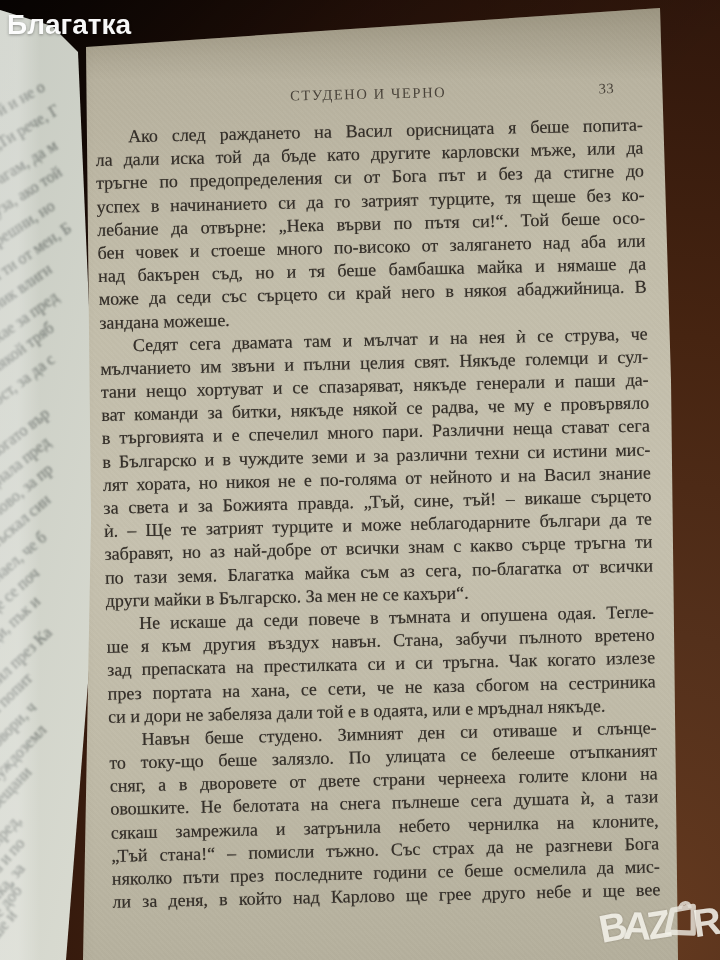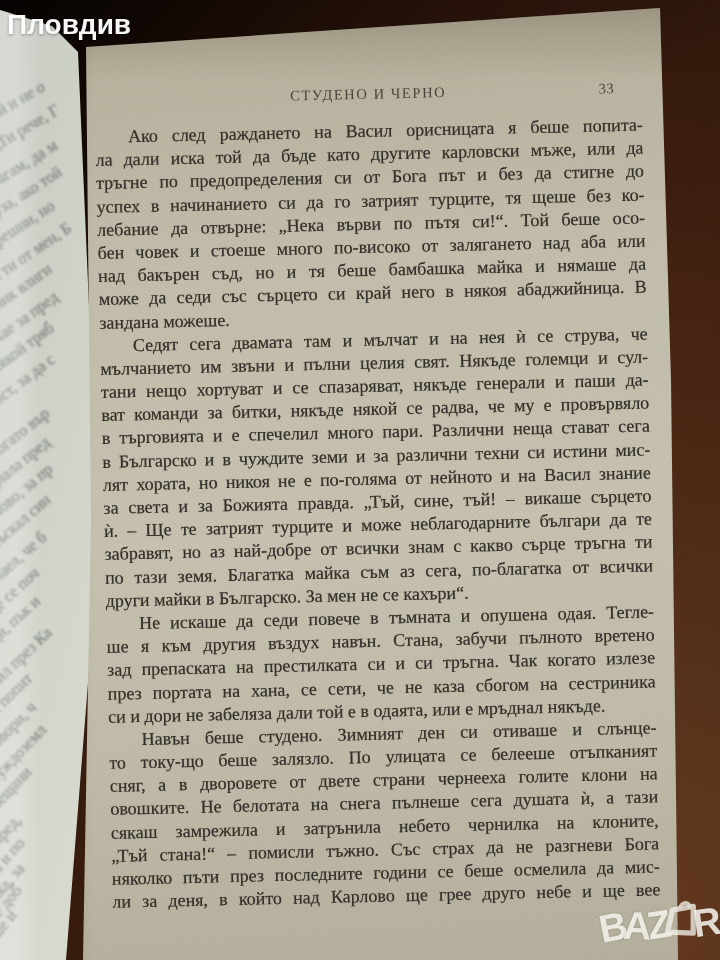--- a/index.html
+++ b/index.html
@@ -130,21 +130,21 @@
           <div class="line">овошките. Не белотата на снега пълнеше сега душата ѝ, а тази</div>
           <div class="line">сякаш замрежила и затрънила небето чернилка на клоните,</div>
           <div class="line">„Тъй стана!“ – помисли тъжно. Със страх да не разгневи Бога</div>
           <div class="line">няколко пъти през последните години се беше осмелила да мис-</div>
           <div class="line">ли за деня, в който над Карлово ще грее друго небе и ще вее</div>
         </div>
     </div>
     <div class="page-shade"></div>
   </div>
 
-  <div class="location-overlay">Пловдив</div>
+  <div class="location-overlay">Благатка</div>
   <div class="brand-overlay" id="brand">
       <span class="brand-letter" style="transform: rotate(-8deg);">B</span>
       <span class="brand-letter" style="transform: rotate(5deg);">A</span>
       <span class="brand-letter" style="transform: rotate(-6deg);">Z</span>
       <span class="bag-icon" style="transform: rotate(10deg);"><svg width="32" height="40" viewBox="0 0 30 36">
           <path d="M5 12 L24 6 L27 31 L3 33 Z" fill="none" stroke="rgba(243,241,233,0.88)" stroke-width="5" stroke-linejoin="round"></path>
           <path d="M12 10 C11 3 21 1 21 8" fill="none" stroke="rgba(243,241,233,0.88)" stroke-width="3.5"></path>
         </svg></span>
       <span class="brand-letter" style="transform: rotate(-5deg);">R</span>
     </div>

